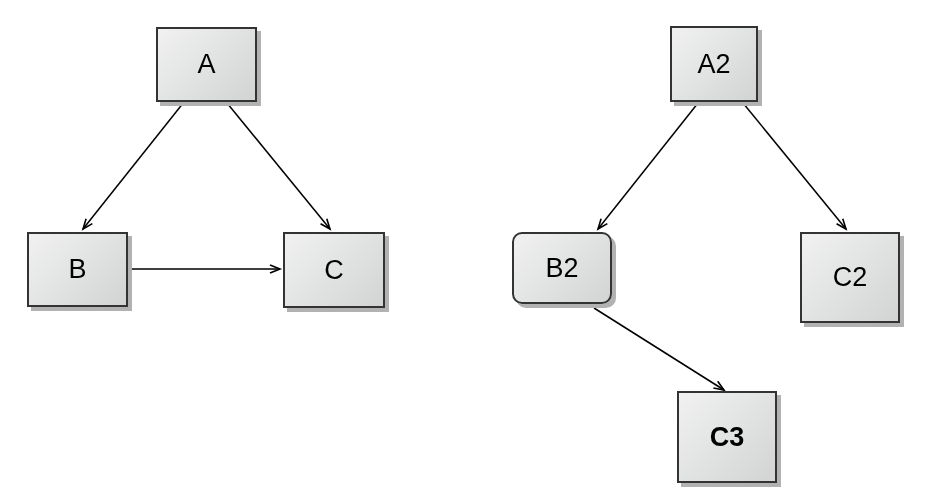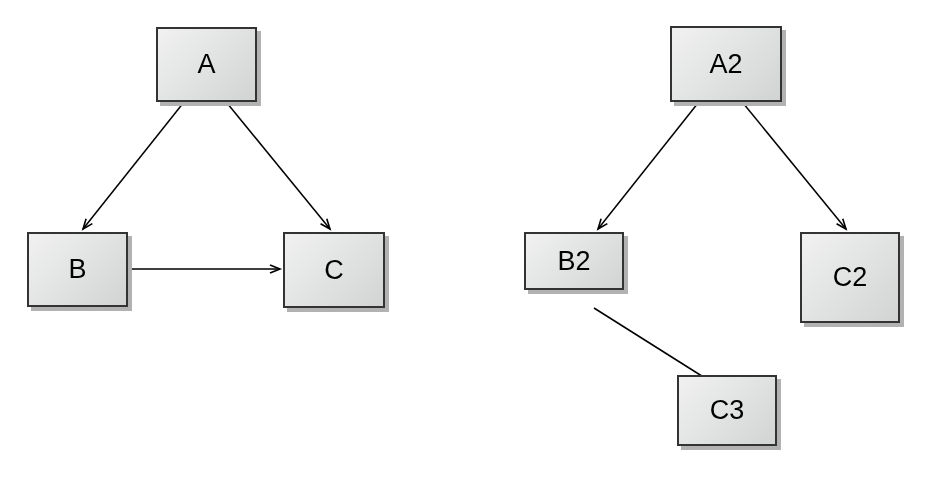--- a/index.html
+++ b/index.html
@@ -68,26 +68,26 @@
   <div id="nodes">
       <div class="node" style="left: 156px; top: 27px; width: 101px; height: 75px;">
         <span class="node-label">A</span>
       </div>
       <div class="node" style="left: 27px; top: 232px; width: 101px; height: 75px;">
         <span class="node-label">B</span>
       </div>
       <div class="node" style="left: 283px; top: 232px; width: 102px; height: 76px;">
         <span class="node-label">C</span>
       </div>
-      <div class="node" style="left: 670px; top: 26px; width: 112px; height: 76px;">
+      <div class="node" style="left: 670px; top: 26px; width: 88px; height: 76px;">
         <span class="node-label">A2</span>
       </div>
-      <div class="node" style="left: 524px; top: 232px; width: 100px; height: 58px;">
+      <div class="node" style="left: 512px; top: 232px; width: 100px; height: 72px; border-radius: 10px;">
         <span class="node-label">B2</span>
       </div>
       <div class="node" style="left: 800px; top: 232px; width: 100px; height: 91px;">
         <span class="node-label">C2</span>
       </div>
-      <div class="node" style="left: 677px; top: 375px; width: 100px; height: 71px;">
+      <div class="node" style="left: 677px; top: 391px; width: 100px; height: 92px; font-weight: bold;">
         <span class="node-label">C3</span>
       </div>
     </div>
 </div>
 
 </body></html>

